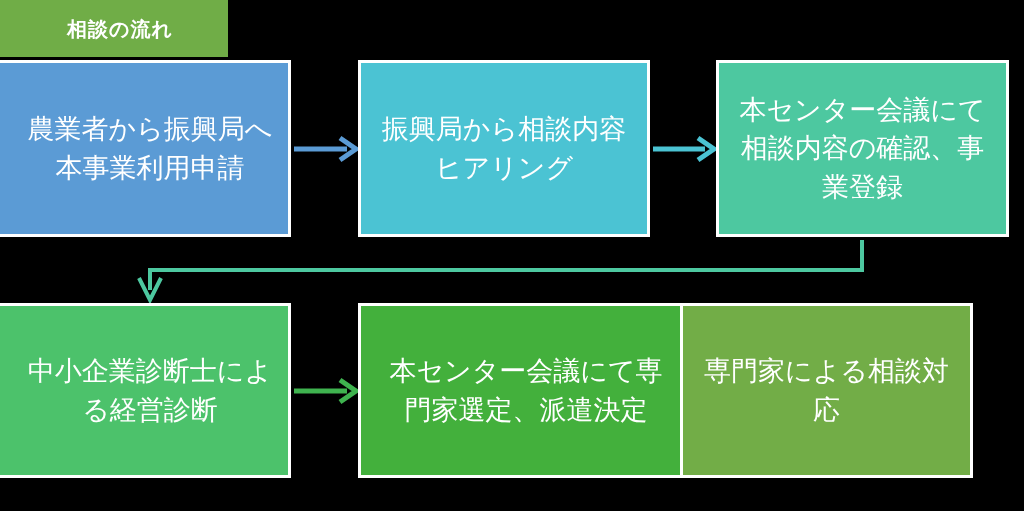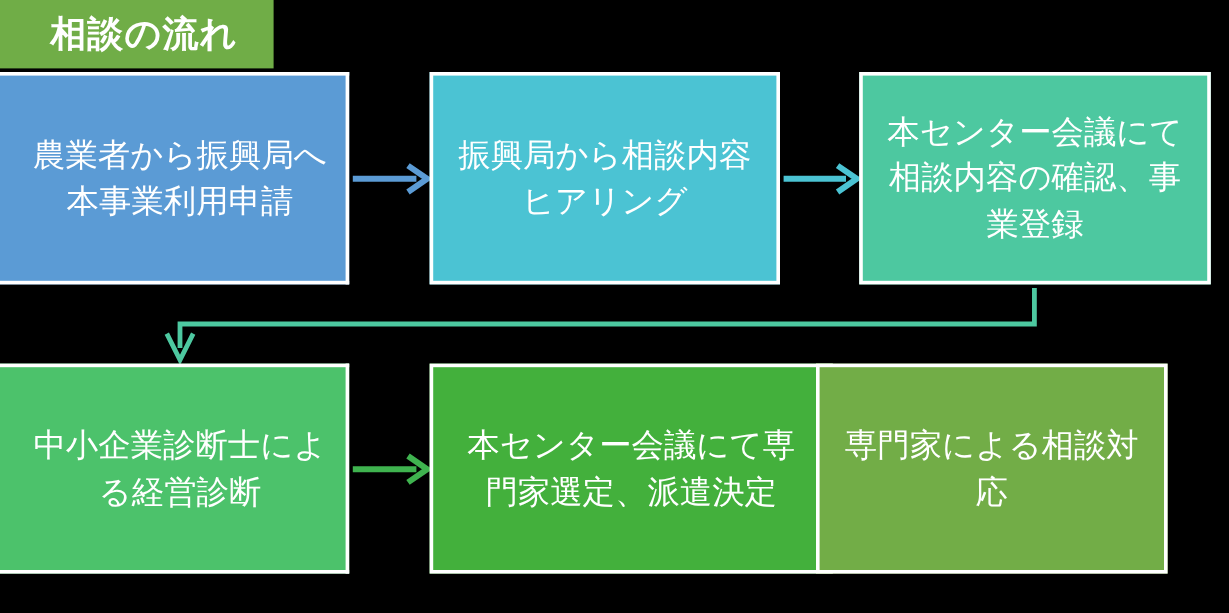--- a/index.html
+++ b/index.html
@@ -26,21 +26,21 @@
     height: 57px;
     background: #70AD47;
     display: flex;
     align-items: center;
     justify-content: center;
     box-sizing: border-box;
     padding-left: 12px;
   }
   .banner-text {
     color: #FFFFFF;
-    font-size: 30px;
+    font-size: 20px;
     font-weight: bold;
     letter-spacing: 1px;
     line-height: 1;
     white-space: nowrap;
   }
 
   
   .pbox {
     position: absolute;
     box-sizing: border-box;

